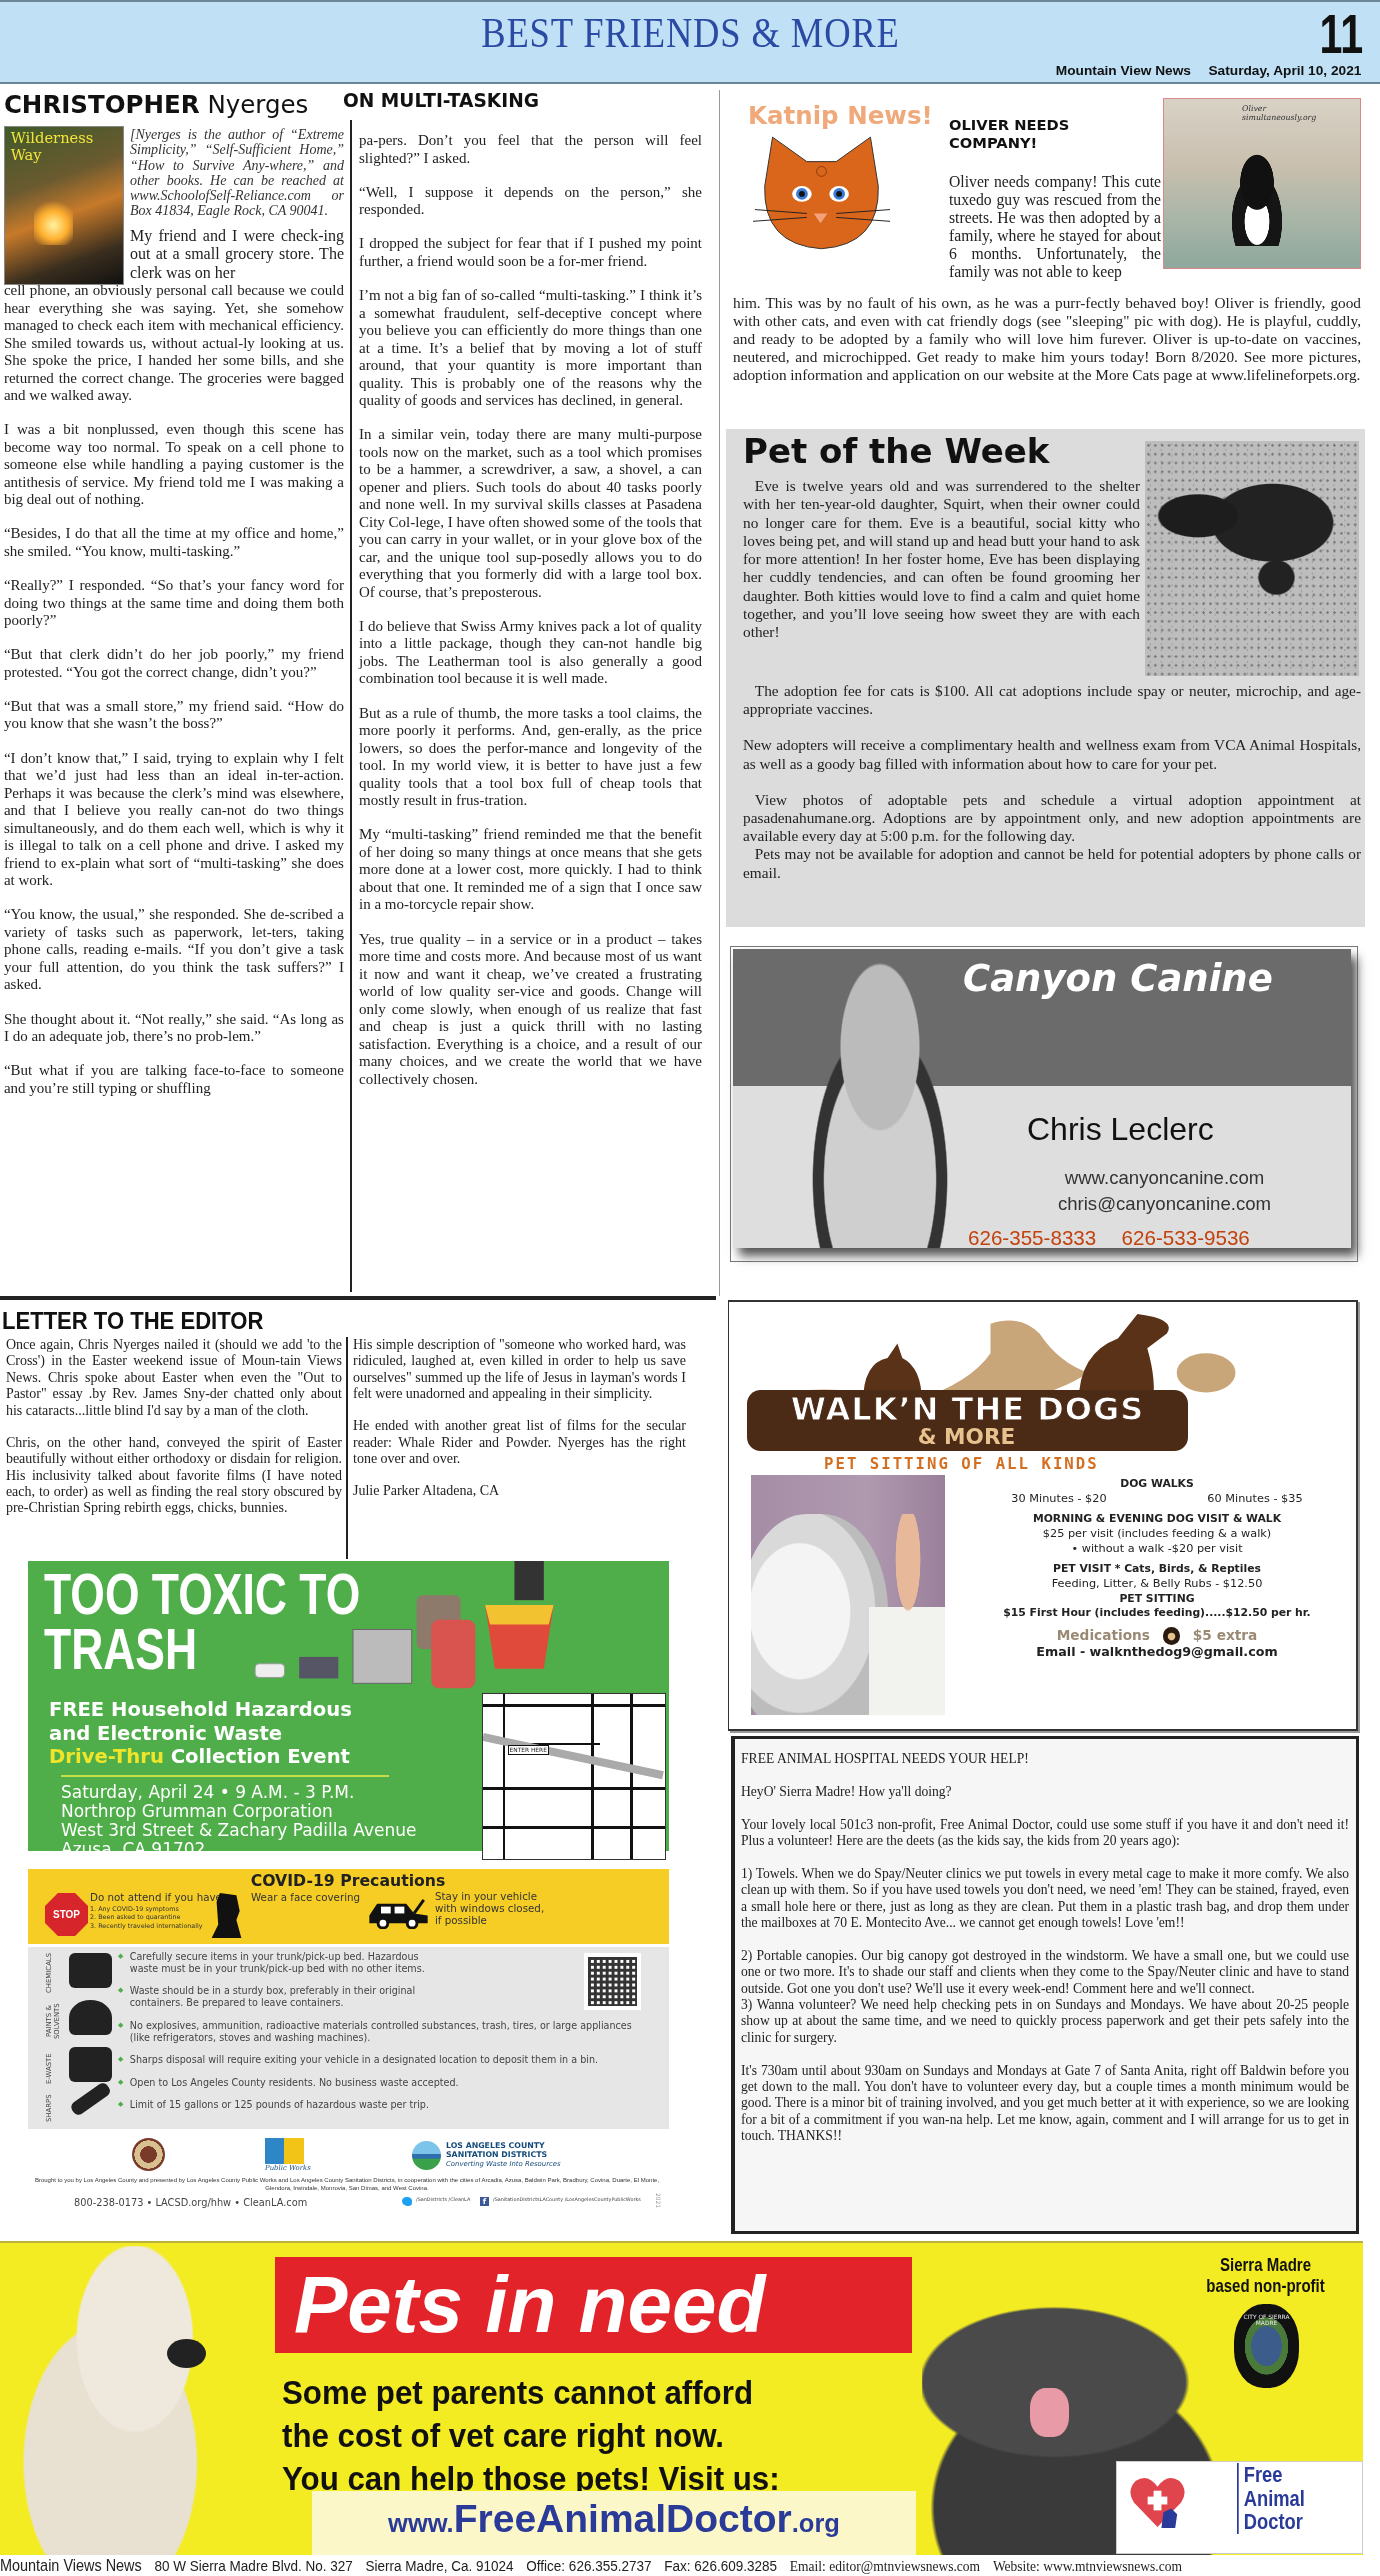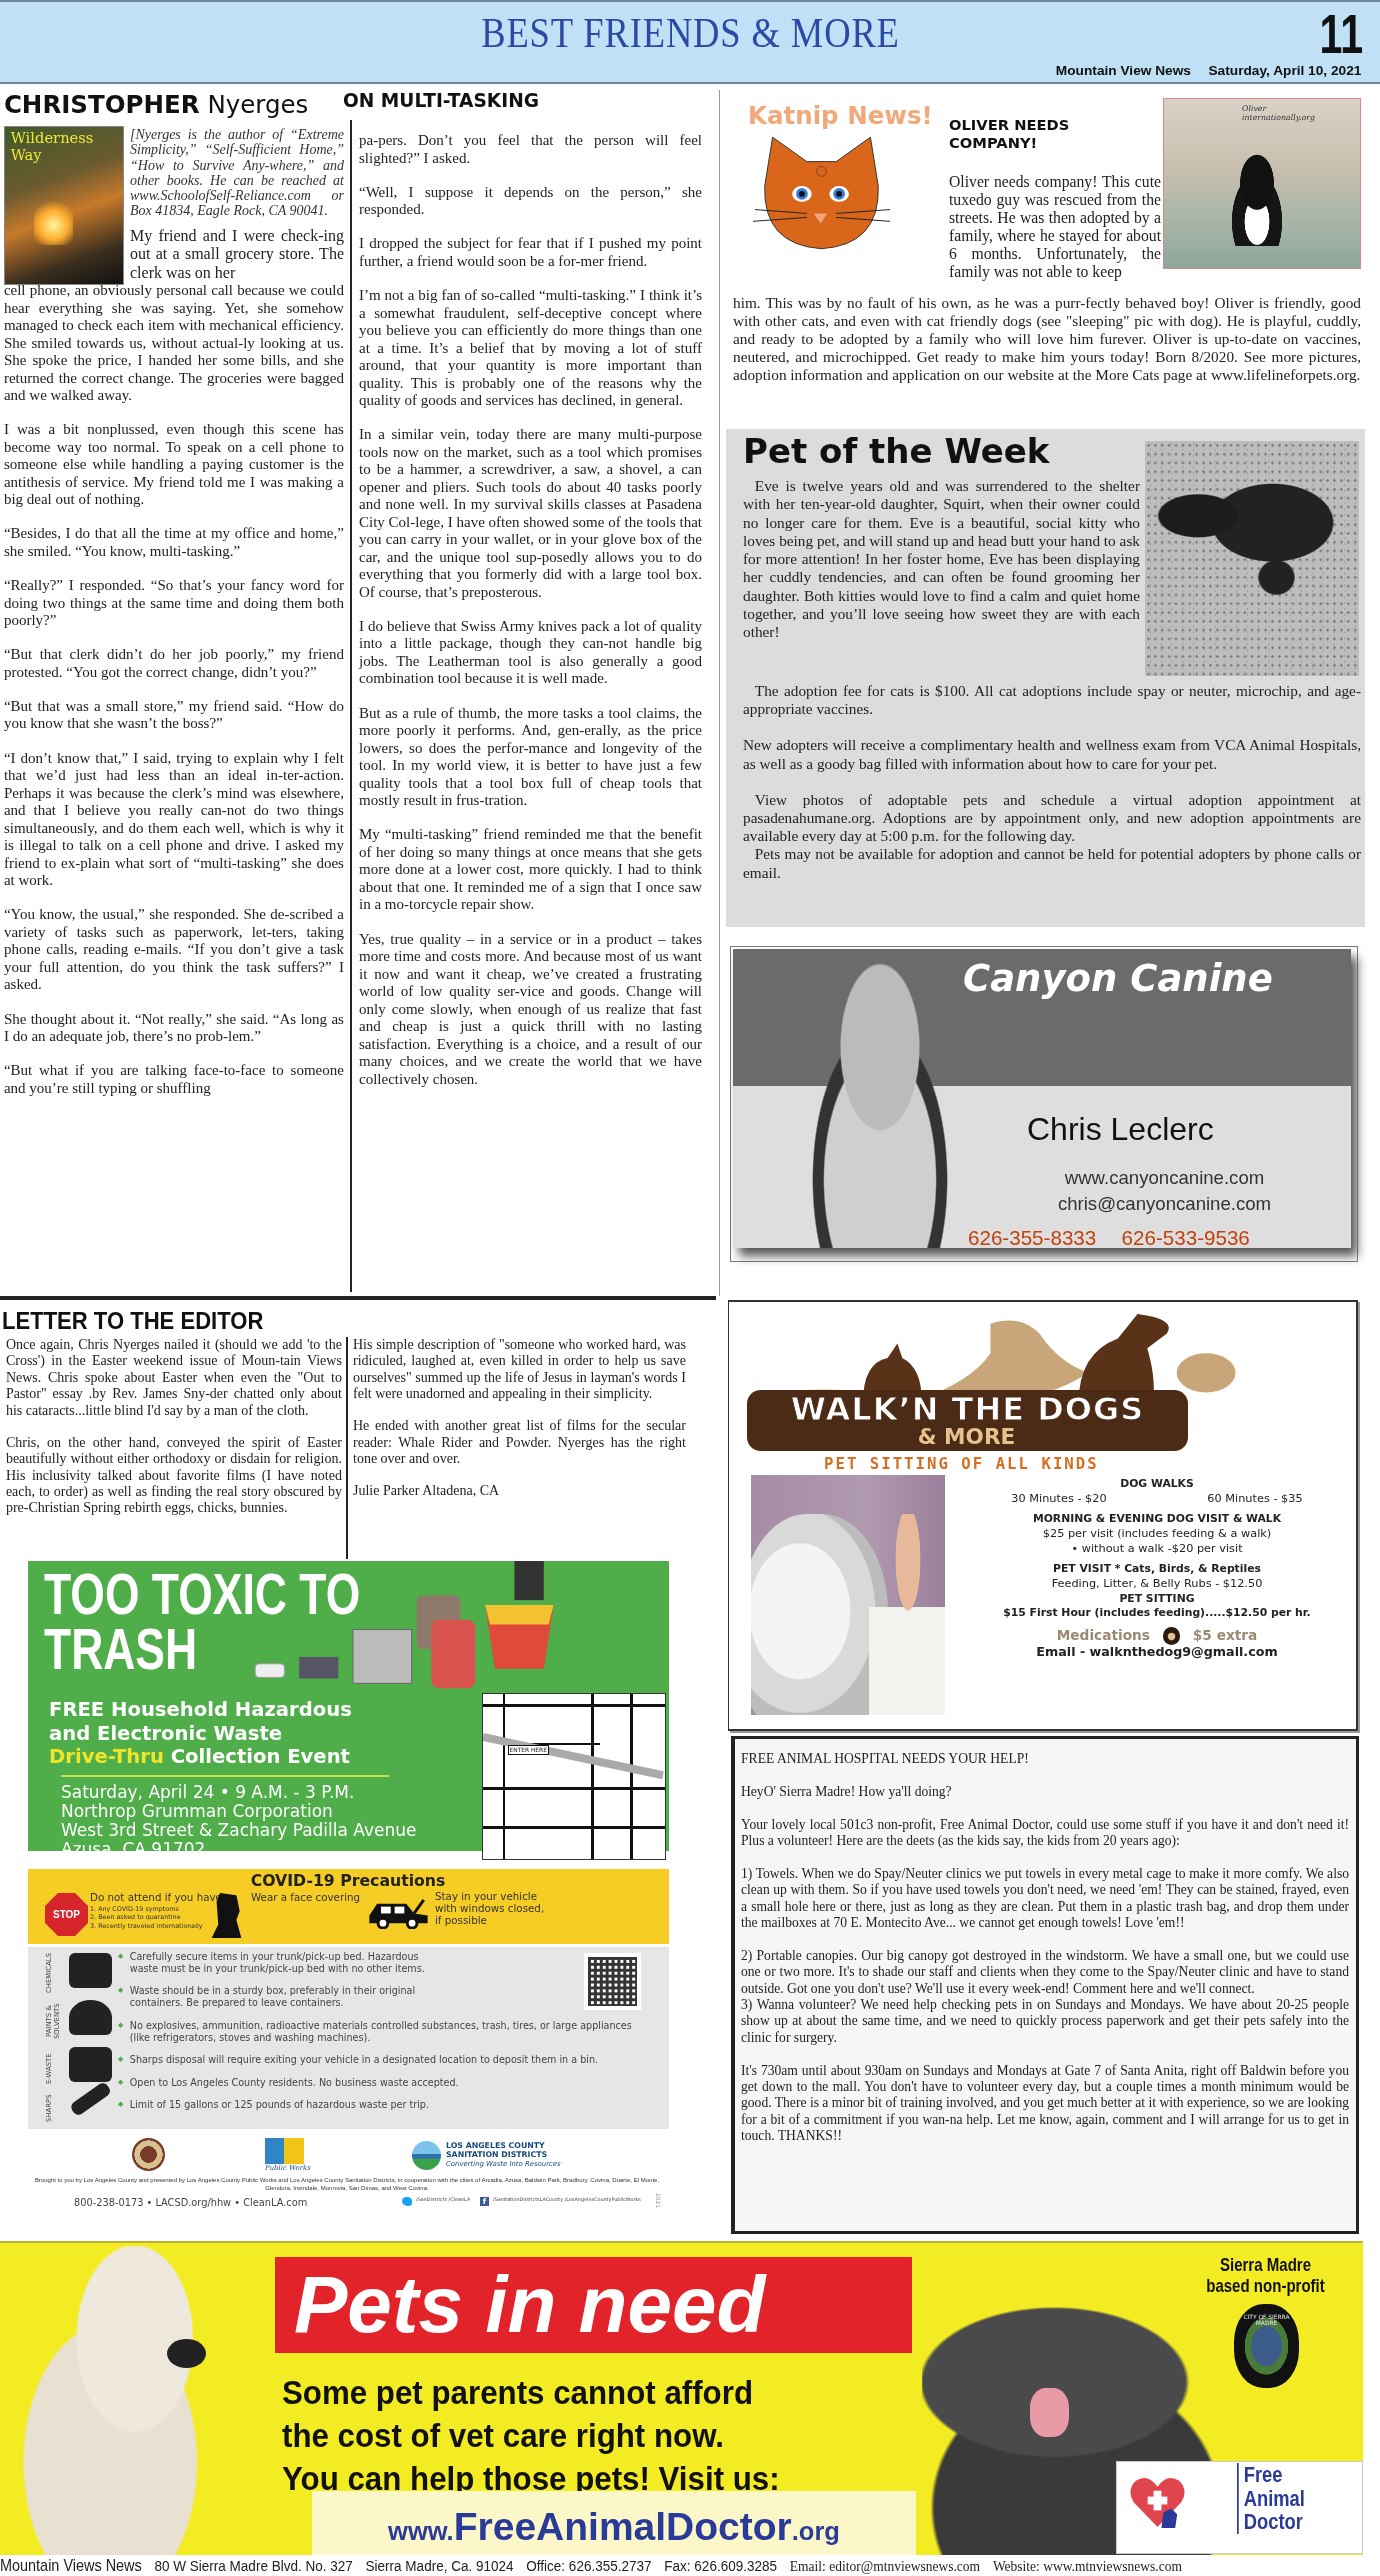--- a/index.html
+++ b/index.html
@@ -143,21 +143,21 @@
   .fah-text p.nob { margin-bottom: 0; }
 
   
   .pin { left: 0; top: 2241px; width: 1363px; height: 314px; background: #f4ec23; border-top: 2.9px solid #bbb23a; }
   .pin-dog1 { left: 0; top: 2246px; width: 245px; height: 309px; background: radial-gradient(ellipse at 55% 30%, #efe8dc 0 30%, transparent 31%), radial-gradient(ellipse at 45% 70%, #e8e0d0 0 45%, transparent 46%); }
   .pin-dog1 .nose { position: absolute; left: 167px; top: 93px; width: 39px; height: 29px; background: #222; border-radius: 50%; }
   .pin-redbox { left: 275px; top: 2257px; width: 637px; height: 96px; background: #e2232a; }
   .pin-title { left: 294px; top: 2257px; font-family: "Liberation Sans", sans-serif; font-weight: bold; font-style: italic; font-size: 80px; line-height: 96px; color: #fff; }
   .pin-body { left: 282px; top: 2371px; font-family: "Liberation Sans", sans-serif; font-weight: bold; font-size: 34px; line-height: 43px; color: #111; transform: scaleX(0.92); transform-origin: left; }
   .pin-urlbox { left: 312px; top: 2491px; width: 604px; height: 64px; background: #fbf7c8; }
-  .pin-url { left: 312px; top: 2497px; width: 604px; text-align: center; font-family: "Liberation Sans", sans-serif; font-weight: bold; color: #2a3a99; margin-top: 8px; }
+  .pin-url { left: 312px; top: 2497px; width: 604px; text-align: center; font-family: "Liberation Sans", sans-serif; font-weight: bold; color: #2a3a99; }
   .pin-url .a { font-size: 25.5px; }
   .pin-url .b { font-size: 39px; }
   .pin-dog2 { left: 922px; top: 2241px; width: 441px; height: 314px; background: radial-gradient(ellipse at 30% 45%, #4a4a4a 0 30%, transparent 31%), radial-gradient(ellipse at 35% 85%, #3a3a3a 0 35%, transparent 36%); }
   .pin-dog2 .tongue { position: absolute; left: 108px; top: 147px; width: 39px; height: 49px; background: #e89aa6; border-radius: 40%; }
   .pin-based { left: 1177px; top: 2255px; width: 177px; text-align: center; font-family: "Liberation Sans", sans-serif; font-weight: bold; font-size: 17.7px; line-height: 20.6px; color: #111; transform: scaleX(0.85); }
   .pin-seal { left: 1234px; top: 2304px; width: 65px; height: 84px; border-radius: 45%; background: radial-gradient(ellipse,#3c5c8c 0 35%,#4a7a3a 36% 50%,#111 51%); border: 2px solid #111; }
   .pin-seal-t { left: 1234px; top: 2314px; width: 65px; text-align: center; font-family: "DejaVu Sans", sans-serif; font-size: 5.9px; color: #eee; }
   .pin-fad { left: 1116px; top: 2461px; width: 247px; height: 93px; background: #fff; border: 1px solid #ccc; }
   .pin-heart { left: 1128px; top: 2473px; width: 59px; height: 59px; }
   .pin-fad-t { left: 1237px; top: 2463px; font-family: "Liberation Sans", sans-serif; font-weight: bold; font-size: 21.6px; line-height: 23.5px; color: #2a3a99; border-left: 2px solid #2a3a99; padding-left: 5.9px; transform: scaleX(0.85); transform-origin: left; }
@@ -235,21 +235,21 @@
   <path d="M0 96 L55 92 M2 84 L55 88 M85 88 L140 84 M85 92 L140 96" stroke="#222" stroke-width="1"></path>
   <circle cx="70" cy="45" r="5" fill="none" stroke="#8a3a10" stroke-width="1"></circle>
 </svg>
 <div class="abs oliver-head">
   <div>OLIVER NEEDS</div>
   <div>COMPANY!</div>
 </div>
 <div class="abs oliver-photo">
   <div class="cap">
     <div>Oliver</div>
-    <div>internationally.org</div>
+    <div>simultaneously.org</div>
   </div>
   <div class="cat"></div>
 </div>
 <div class="abs oliver-body-narrow">Oliver needs company! This cute tuxedo guy was rescued from the streets. He was then adopted by a family, where he stayed for about 6 months. Unfortunately, the family was not able to keep</div>
 <div class="abs oliver-body-wide">him. This was by no fault of his own, as he was a purr-fectly behaved boy! Oliver is friendly, good with other cats, and even with cat friendly dogs (see "sleeping" pic with dog). He is playful, cuddly, and ready to be adopted by a family who will love him furever. Oliver is up-to-date on vaccines, neutered, and microchipped. Get ready to make him yours today! Born 8/2020. See more pictures, adoption information and application on our website at the More Cats page at www.lifelineforpets.org.</div>
 
 <div class="abs potw"></div>
 <div class="abs potw-title">Pet of the Week</div>
 <div class="abs potw-photo">
   <div class="blackcat"></div>

